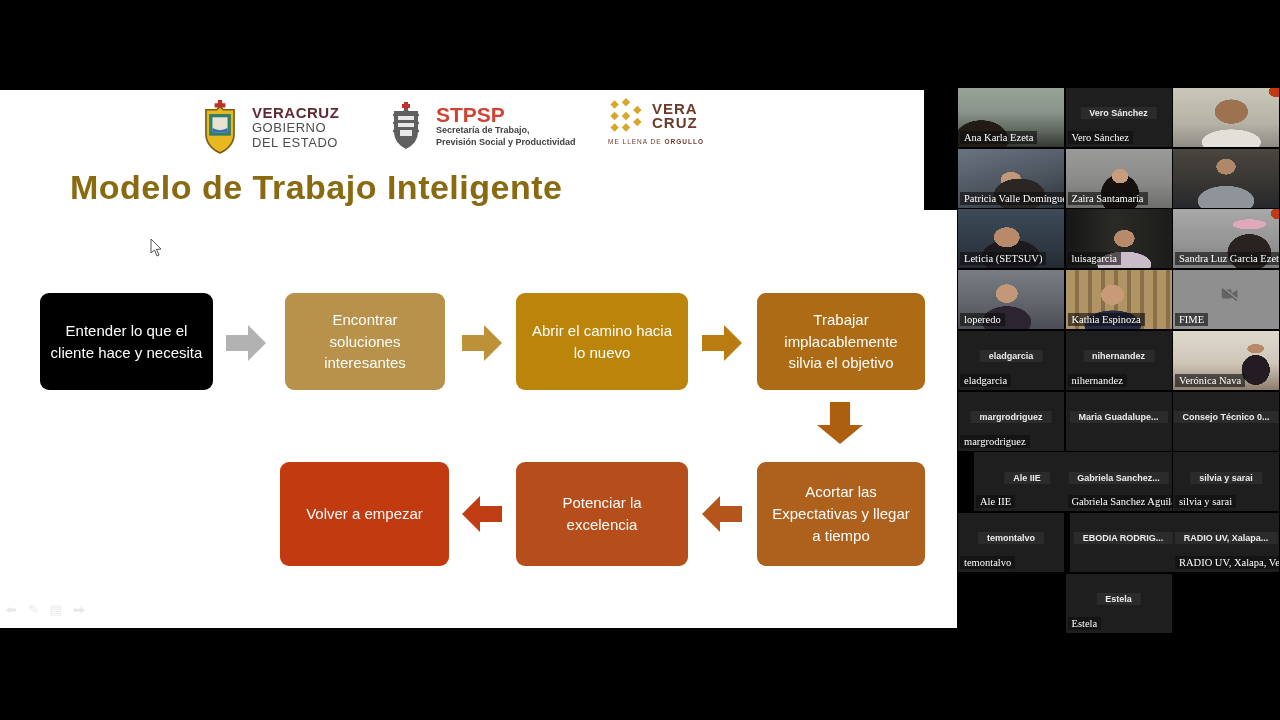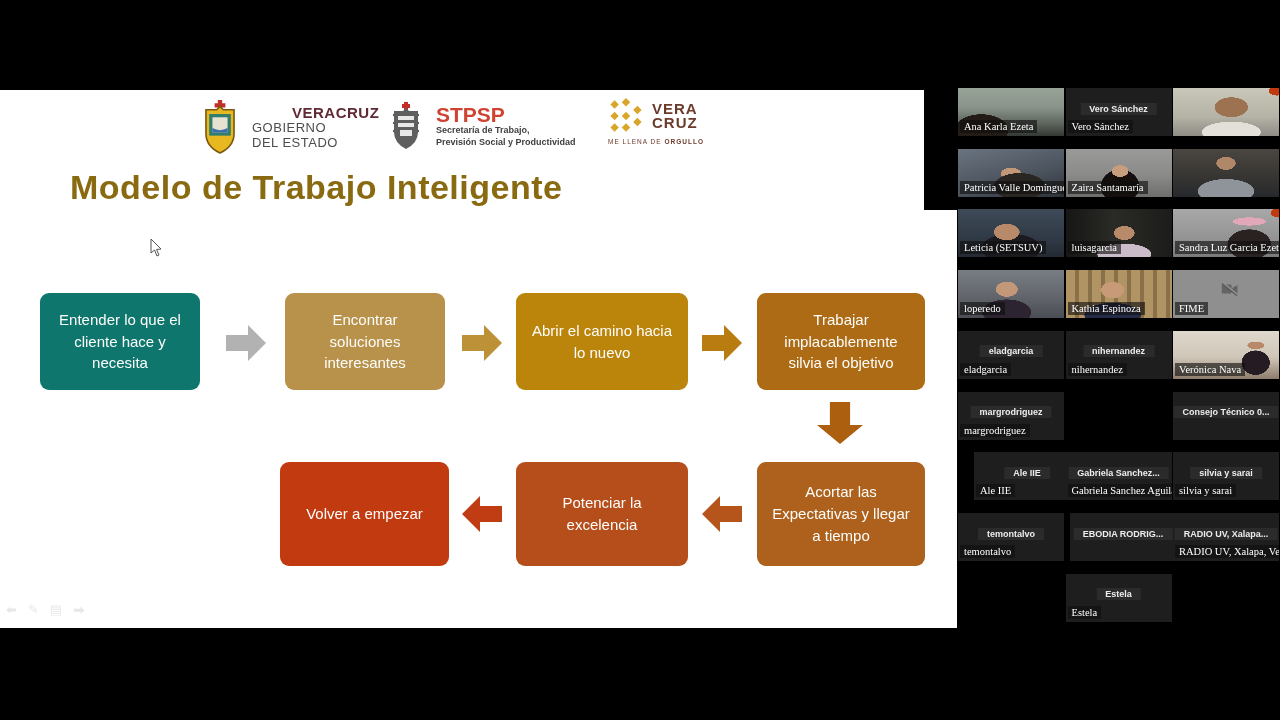--- a/index.html
+++ b/index.html
@@ -9,21 +9,21 @@
   
   .slide{position:absolute;left:0;top:90px;width:957px;height:538px;background:#fff;}
   .notch{position:absolute;left:924px;top:0;width:33px;height:120px;background:#000;}
 
   .logos{position:absolute;left:0;top:8px;width:924px;height:62px;}
   .logo{position:absolute;display:flex;align-items:center;gap:10px;}
   .logo1{left:198px;top:2px;}
   .logo2{left:386px;top:2px;}
   .logo3{left:608px;top:0;display:block;}
   .logo3-row{display:flex;align-items:center;gap:8px;}
-  .l1a{font-size:15px;font-weight:bold;color:#5f2a33;letter-spacing:.5px;margin-left:40px;}
+  .l1a{font-size:15px;font-weight:bold;color:#5f2a33;letter-spacing:.5px;}
   .l1b{font-size:13px;color:#4d4d4d;letter-spacing:.5px;line-height:1.1;}
   .l2a{font-size:21px;font-weight:bold;color:#d04232;line-height:1;}
   .l2b{font-size:9px;font-weight:bold;color:#3f3f3f;line-height:1.25;}
   .l3a{font-size:15px;font-weight:bold;color:#6b3a2a;line-height:.95;letter-spacing:1px;}
   .l3tag{font-size:6.5px;color:#6b3a2a;letter-spacing:1px;margin-top:4px;text-align:center;}
   .l3tag b{font-weight:bold;}
 
   .slide-title{position:absolute;left:70px;top:78px;margin:0;font-size:34px;font-weight:bold;
                color:#8a6a10;letter-spacing:.5px;}
 
@@ -35,21 +35,21 @@
   .arr-l{clip-path:polygon(100% 28%,45% 28%,45% 0,0 50%,45% 100%,45% 72%,100% 72%);}
   .arr-d{clip-path:polygon(28% 0,72% 0,72% 55%,100% 55%,50% 100%,0 55%,28% 55%);}
 
   .ppt-toolbar{position:absolute;left:6px;top:512px;display:flex;gap:11px;opacity:.35;}
   .ppt-toolbar span{color:#bdbdbd;font-size:13px;}
 
   .cursor{position:absolute;left:148px;top:148px;}
 
   
   .pgrid{position:absolute;left:958px;top:88px;width:322px;height:547px;background:#000;}
-  .tile{position:absolute;width:106px;height:48px;overflow:hidden;background:#1e1e1e;}
+  .tile{position:absolute;width:106px;height:59px;overflow:hidden;background:#1e1e1e;}
   .plabel{position:absolute;left:2px;bottom:3px;max-width:101px;white-space:nowrap;overflow:hidden;
           font-size:10.5px;color:#fff;background:rgba(15,15,15,.62);padding:1px 4px;font-family:Liberation Serif, serif;}
   .cname{position:absolute;left:50%;top:43%;transform:translate(-50%,-50%);white-space:nowrap;
          font-size:9px;font-weight:bold;color:#ededed;background:rgba(75,75,75,.30);padding:1px 9px;}
   .camoff{position:absolute;left:54%;top:40%;width:18px;height:14px;transform:translate(-50%,-50%);}
 
   .bg-dark{background:#1e1e1e;}
   .bg-fime{background:#8f8f8f;}
   .bg-ana{background:
     radial-gradient(ellipse 42% 55% at 22% 88%, #221b16 0 60%, transparent 61%),
@@ -162,21 +162,21 @@
       </div>
     </div>
   </div>
 
   <h1 class="slide-title">Modelo de Trabajo Inteligente</h1>
 
   <svg class="cursor" width="14" height="20" viewBox="0 0 14 20">
     <path d="M3 1 L3 15 L6.5 12 L9 18 L11 17 L8.5 11.5 L13 11 Z" fill="#fff" stroke="#555" stroke-width="1"></path>
   </svg>
 
-  <div class="fbox" style="left: 40px; top: 203px; width: 160px; height: 97px; background: #0f766e;">
+  <div class="fbox" style="left: 40px; top: 203px; width: 173px; height: 97px; background: #000000;">
       <span>Entender lo que el cliente hace y necesita</span>
     </div>
   <div class="arr arr-r" style="left: 226px; top: 235px; width: 40px; height: 36px; background: rgb(178, 178, 178);"></div>
   <div class="fbox" style="left: 285px; top: 203px; width: 160px; height: 97px; background: rgb(184, 146, 74);">
       <span>Encontrar soluciones interesantes</span>
     </div>
   <div class="arr arr-r" style="left: 462px; top: 235px; width: 40px; height: 36px; background: rgb(189, 145, 55);"></div>
   <div class="fbox" style="left: 516px; top: 203px; width: 172px; height: 97px; background: rgb(187, 133, 12);">
       <span>Abrir el camino hacia lo nuevo</span>
     </div>
@@ -257,20 +257,23 @@
       <div class="cname">nihernandez</div>
       <div class="plabel">nihernandez</div>
     </div>
     <div class="tile bg-veronica" style="left: 215px; top: 242.8px;">
       <div class="plabel">Verónica Nava</div>
     </div>
     <div class="tile bg-dark" style="left: 0px; top: 303.5px;">
       <div class="cname">margrodriguez</div>
       <div class="plabel">margrodriguez</div>
     </div>
+    <div class="tile bg-dark" style="left: 107.5px; top: 303.5px;">
+      <div class="cname">Maria Guadalupe...</div>
+    </div>
     <div class="tile bg-dark" style="left: 215px; top: 303.5px;">
       <div class="cname">Consejo Técnico 0...</div>
     </div>
     <div class="tile bg-dark" style="left: 0px; top: 364.2px; margin-left: 16px;">
       <div class="cname">Ale IIE</div>
       <div class="plabel">Ale IIE</div>
     </div>
     <div class="tile bg-dark" style="left: 107.5px; top: 364.2px;">
       <div class="cname">Gabriela Sanchez...</div>
       <div class="plabel">Gabriela Sanchez Aguilar</div>

